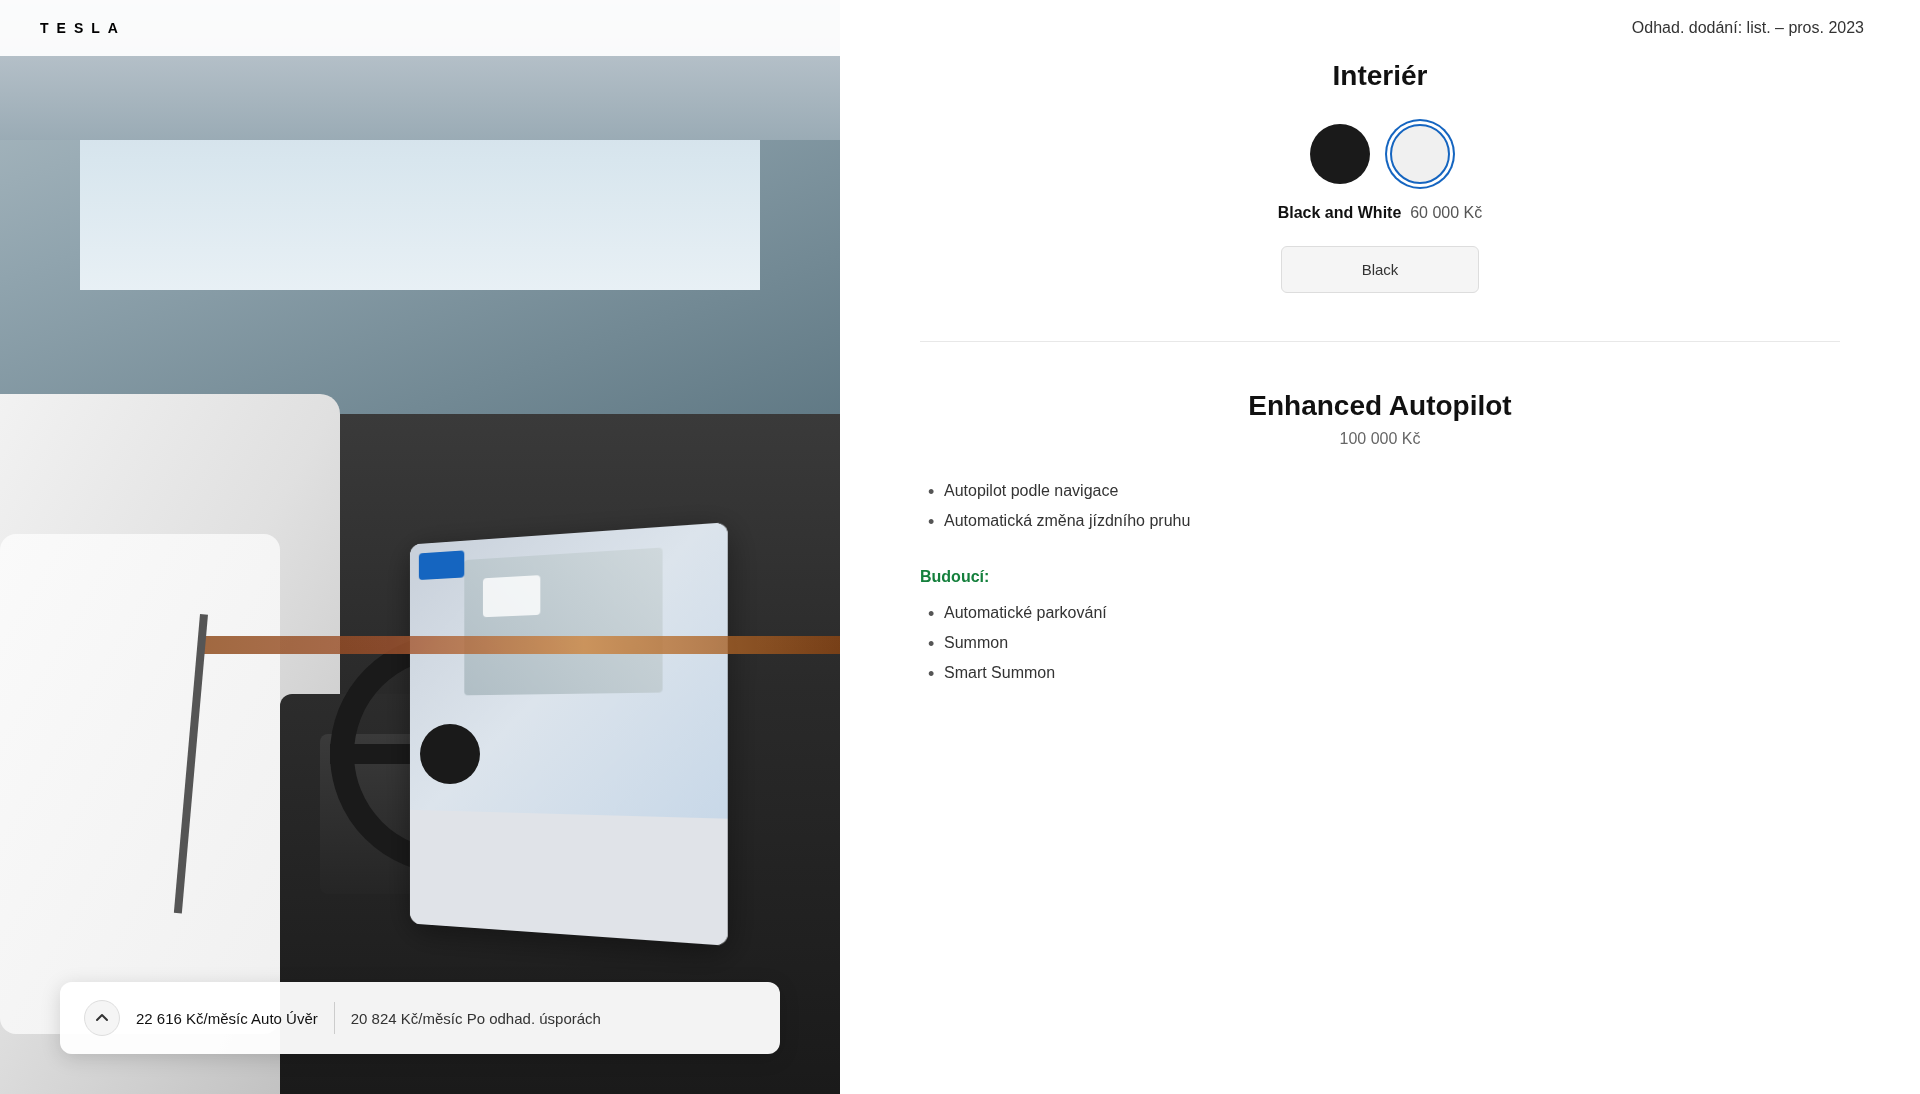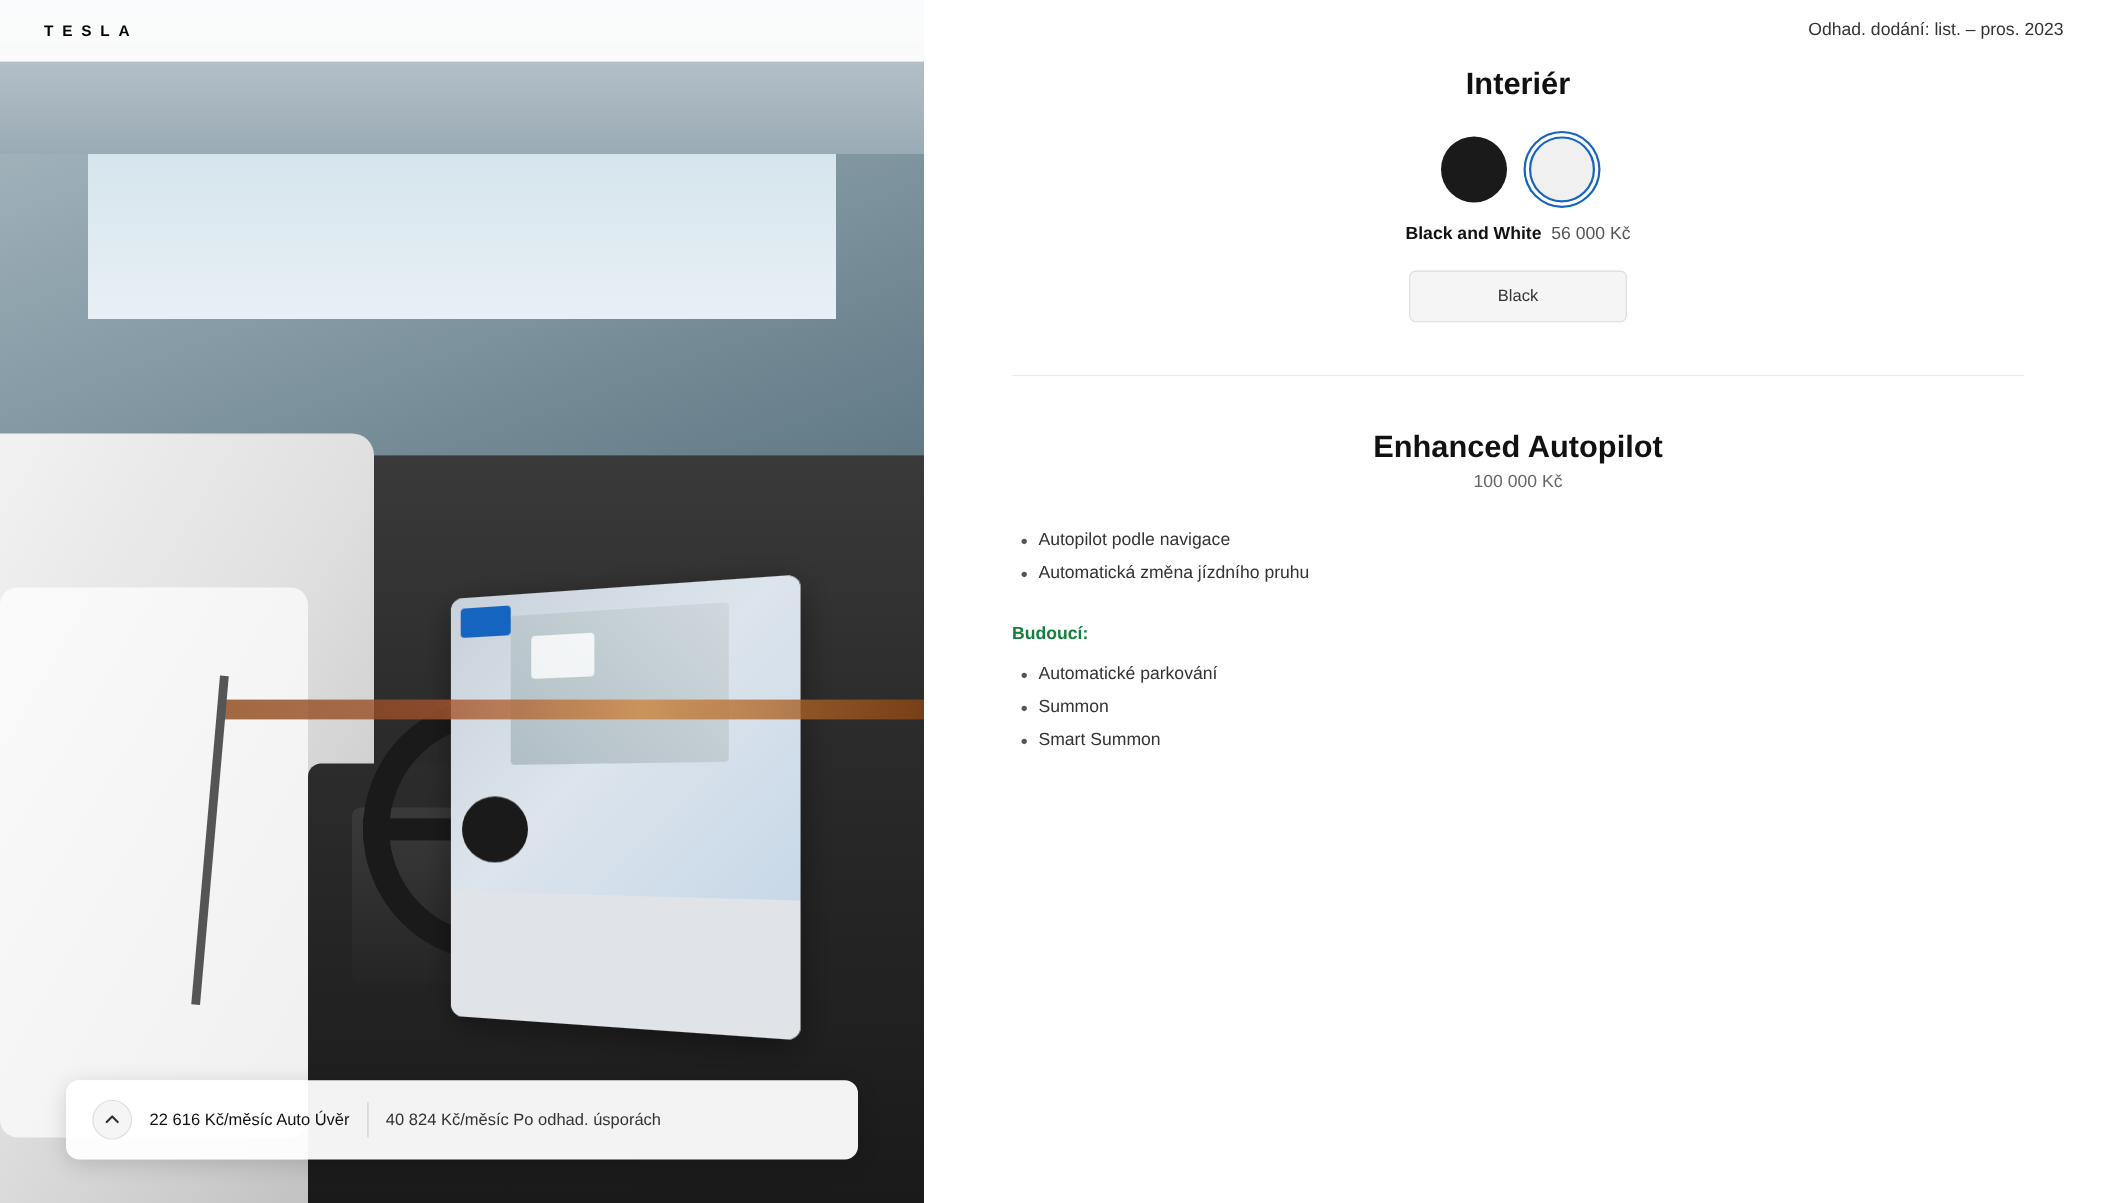--- a/index.html
+++ b/index.html
@@ -11,21 +11,21 @@
       overflow: hidden;
       display: flex;
       flex-direction: column;
     }
 
     
     .header {
       position: absolute;
       top: 0;
       left: 0;
-      right: 4px;
+      right: 16px;
       height: 56px;
       display: flex;
       align-items: center;
       justify-content: space-between;
       padding: 0 40px;
       background: rgba(255,255,255,0.92);
       z-index: 100;
     }
     .tesla-logo {
       font-size: 14px;
@@ -474,36 +474,36 @@
     </div>
 
     <div class="bottom-bar">
       <div class="bottom-bar-chevron">
         <svg width="16" height="16" viewBox="0 0 16 16" fill="none">
           <path d="M3 10L8 5L13 10" stroke="#333" stroke-width="2" stroke-linecap="round" stroke-linejoin="round"></path>
         </svg>
       </div>
       <span class="bottom-bar-text">22 616 Kč/měsíc Auto Úvěr</span>
       <div class="bottom-bar-divider"></div>
-      <span class="bottom-bar-text-secondary">40 824 Kč/měsíc Po odhad. úsporách</span>
+      <span class="bottom-bar-text-secondary">20 824 Kč/měsíc Po odhad. úsporách</span>
     </div>
   </div>
 
   <div class="right-panel">
 
     <h2 class="section-title">Interiér</h2>
 
     <div class="color-swatches">
       <div class="color-swatch black"></div>
       <div class="color-swatch white"></div>
     </div>
 
     <p class="color-label">
       <strong>Black and White</strong>
-      <span class="color-price">&nbsp;</span><span class="color-price">56 000 Kč</span>
+      <span class="color-price">&nbsp;</span><span class="color-price">60 000 Kč</span>
     </p>
 
     <button class="funkce-btn">Black</button>
 
     <div class="section-divider"></div>
 
     <h2 class="autopilot-title">Enhanced Autopilot</h2>
     <p class="autopilot-price">100 000 Kč</p>
 
     <ul class="feature-list">

